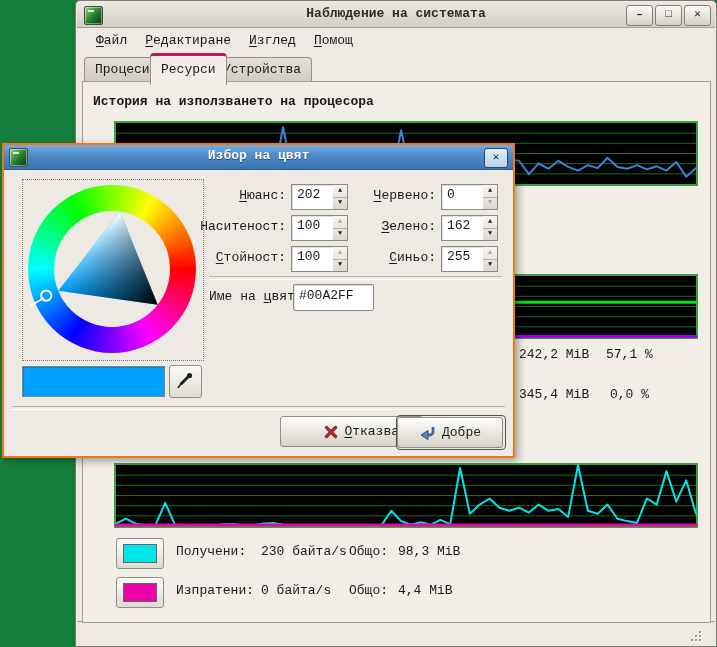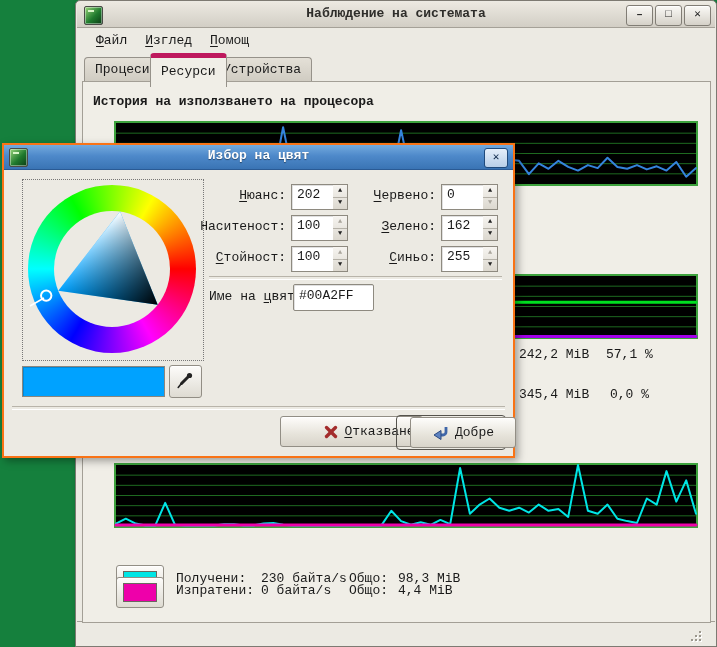--- a/index.html
+++ b/index.html
@@ -17,21 +17,21 @@
   .winbtn{position:absolute;top:3px;width:25px;height:19px;border:1px solid #817d75;border-radius:3px;
        background:linear-gradient(#fbfaf7,#d5d1c8);text-align:center;line-height:17px;font-weight:bold;
        font-size:11px;color:#222;box-shadow:inset 0 1px 0 #fff;cursor:default;}
   .btn-min{right:62px}.btn-max{right:33px}.btn-close{right:4px}
   .menubar{position:absolute;left:2px;top:27px;right:2px;height:24px;display:flex;align-items:center;padding-left:10px;gap:2px;}
   .menuitem{padding:3px 8px;white-space:nowrap;}
   
   .tabstrip{position:absolute;left:0;top:52px;right:0;height:29px;}
   .tab{position:absolute;top:4px;height:24px;padding:0 10px;line-height:24px;white-space:nowrap;
        background:linear-gradient(#e4e0d7,#cfcbc1);border:1px solid #96928a;border-bottom:none;border-radius:4px 4px 0 0;}
-  .tab.active{top:0;height:29px;line-height:27px;background:#f0eee7;border-top:5px solid #be185d;z-index:4;}
+  .tab.active{top:0;height:29px;line-height:27px;background:#f0eee7;border-top:3px solid #be185d;z-index:4;}
   .tab1{left:8px}.tab2{left:74px}.tab3{left:136px}
   .frame{position:absolute;left:6px;top:80px;width:627px;height:540px;border:1px solid #a39f96;background:#f0eee7;z-index:1;}
   .sectitle{position:absolute;left:17px;top:93px;font-weight:bold;z-index:2;}
   .chart{position:absolute;z-index:2;}
   #cpu-chart{left:38px;top:120px}
   #memory-chart{left:38px;top:273px}
   #network-chart{left:38px;top:462px}
   .memstat{position:absolute;z-index:2;white-space:nowrap;}
   .legendrow{position:absolute;left:0;width:100%;height:30px;z-index:2;}
   .swatchbtn{position:absolute;left:40px;top:0;width:46px;height:29px;border:1px solid #928e85;border-radius:3px;
@@ -71,39 +71,40 @@
   .spin i.dis{color:#aaa69d;}
   .hsep{position:absolute;height:2px;border-top:1px solid #b8b4aa;border-bottom:1px solid #fff;}
   .namelabel{position:absolute;left:205px;top:144px;white-space:nowrap;}
   .nameentry{position:absolute;left:289px;top:139px;width:74px;height:22px;background:#fff;border:1px solid #8e8a80;
        border-radius:2px;box-shadow:inset 1px 1px 0 rgba(0,0,0,.12);padding:3px 0 0 5px;}
   .dlgbtn{position:absolute;height:29px;border:1px solid #928e85;border-radius:3px;
        background:linear-gradient(#fefdfb,#e6e3da 60%,#d8d4ca);box-shadow:inset 0 1px 0 #fff;
        display:flex;align-items:center;justify-content:center;gap:6px;}
   .btn-cancel{left:276px;top:271px;width:105px;padding-left:36px;}
   .okwrap{position:absolute;left:392px;top:270px;width:108px;height:33px;border:1px solid #55534d;border-radius:4px;}
-  .btn-ok{left:13px;top:1px;width:104px;text-align:right;}
+  .btn-ok{left:0;top:1px;width:104px;text-align:right;}
   u{text-underline-offset:2px;}
 </style>
 </head>
 <body>
 
 <div class="stage">
 
   <div class="win">
     <div class="win-titlebar">
       <span class="appicon"></span>
       <div class="win-title">Наблюдение на системата</div>
       <div class="winbtn btn-min"><span>–</span></div>
       <div class="winbtn btn-max"><span>□</span></div>
       <div class="winbtn btn-close"><span>✕</span></div>
     </div>
 
     <div class="menubar">
       <span class="menuitem"><span></span><u>Ф</u><span>айл</span></span>
+      <span class="menuitem"><span></span><u>Р</u><span>едактиране</span></span>
       <span class="menuitem"><span></span><u>И</u><span>зглед</span></span>
       <span class="menuitem"><span></span><u>П</u><span>омощ</span></span>
     </div>
 
     <div class="tabstrip">
       <span class="tab tab1">Процеси</span>
       <span class="tab tab2 active">Ресурси</span>
       <span class="tab tab3">Устройства</span>
     </div>
 
@@ -142,21 +143,21 @@
         <rect x="1" y="1" width="582" height="63" fill="none" stroke="#3da23d" stroke-width="2"></rect>
         <polyline points="2.0,60.6 11.8,55.7 21.7,60.6 31.5,62.4 41.3,62.4 51.2,39.8 61.0,61.8 70.8,62.4 80.6,62.4 90.5,62.4 100.3,62.4 110.1,61.2 120.0,61.2 129.8,62.4 139.6,62.4 149.5,60.6 159.3,60.0 169.1,61.8 178.9,62.4 188.8,62.4 198.6,62.4 208.4,62.4 218.3,62.4 228.1,62.4 237.9,62.4 247.8,62.4 257.6,62.4 267.4,62.4 277.3,47.8 287.1,58.1 296.9,61.8 306.7,59.3 316.6,61.8 326.4,56.9 336.2,61.2 346.1,5.0 355.9,50.8 365.7,41.6 375.6,35.5 385.4,44.7 395.2,47.8 405.1,44.7 414.9,49.6 424.7,41.6 434.5,47.8 444.4,45.9 454.2,53.9 464.0,2.0 473.9,47.8 483.7,50.8 493.5,41.6 503.4,55.7 513.2,58.1 523.0,60.0 532.8,35.5 542.7,41.6 552.5,8.1 562.3,38.6 572.2,17.3 582.0,50.8" fill="none" stroke="#00e5e5" stroke-width="2" stroke-linejoin="round" stroke-linecap="round"></polyline>
         <polyline points="2.0,62.1 582.0,62.1" fill="none" stroke="#ee00aa" stroke-width="3" stroke-linejoin="round" stroke-linecap="round"></polyline>
       </svg>
 
     <span class="memstat" style="left:443px;top:346px">242,2 MiB</span>
     <span class="memstat" style="left:530px;top:346px">57,1 %</span>
     <span class="memstat" style="left:443px;top:386px">345,4 MiB</span>
     <span class="memstat" style="left:534px;top:386px">0,0 %</span>
 
-    <div class="legendrow" style="top:564px">
+    <div class="legendrow" style="top:537px">
       <span class="swatchbtn">
           <span class="swatch" style="background-color: rgb(0, 229, 229);"></span>
         </span>
       <span class="leglabel">Получени:</span>
       <span class="legrate">230 байта/s</span>
       <span class="legtot">Общо:</span>
       <span class="legval">98,3 MiB</span>
     </div>
     <div class="legendrow" style="top:576px">
       <span class="swatchbtn">

